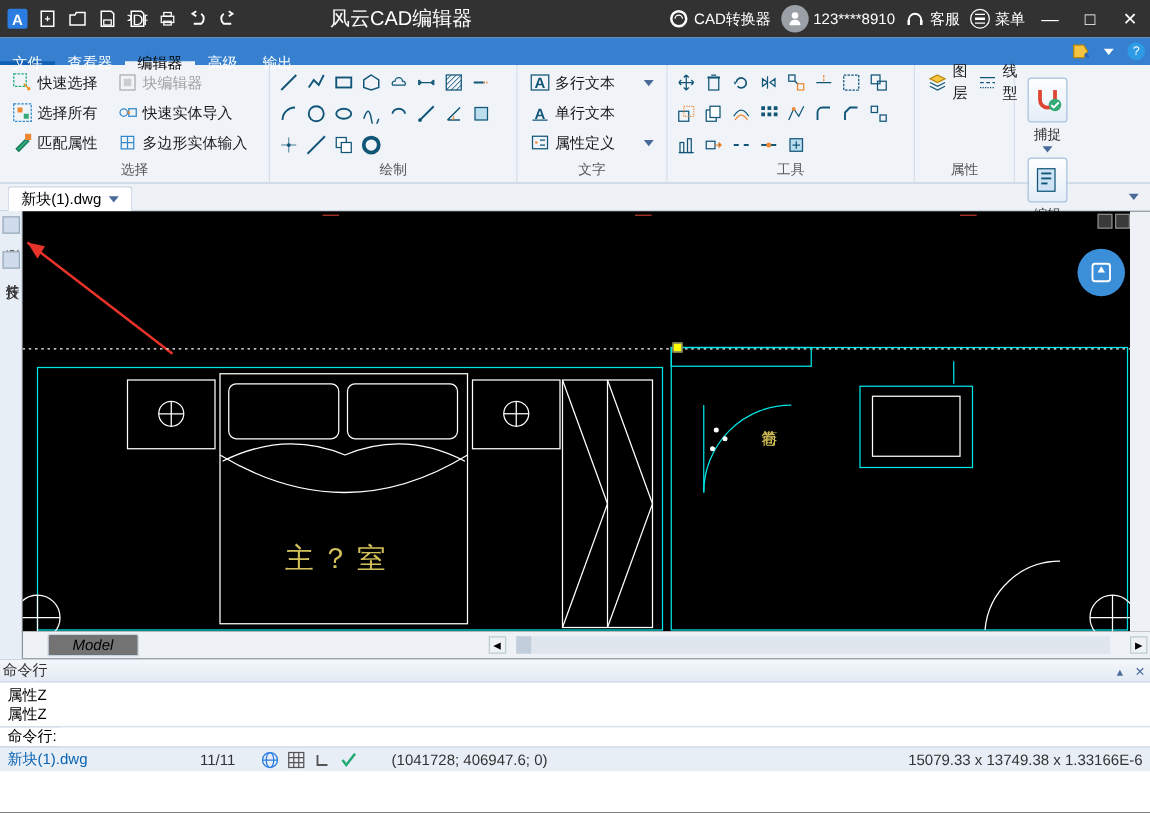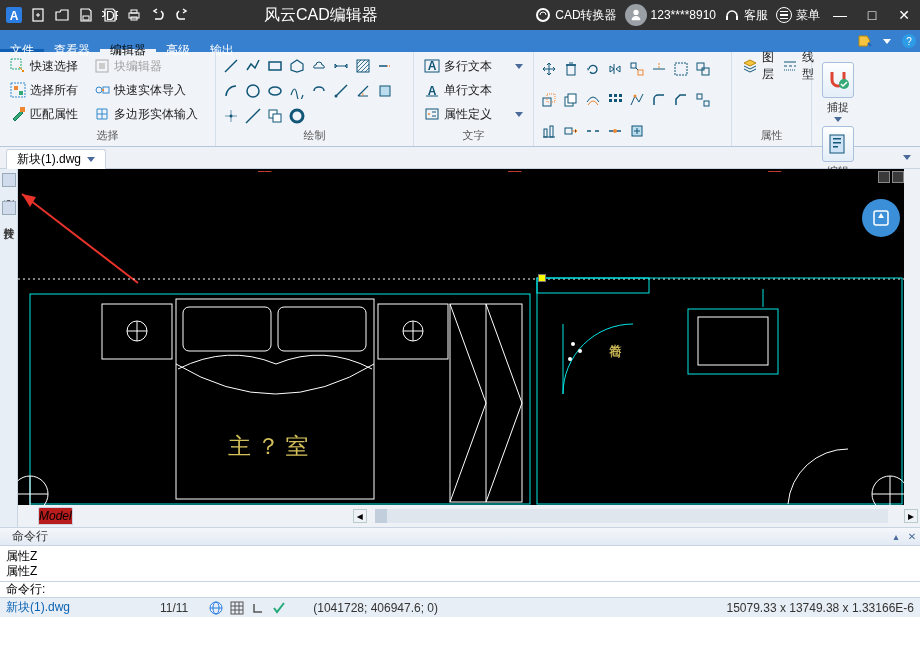--- a/index.html
+++ b/index.html
@@ -57,27 +57,27 @@
 .canvas-wrap .redline { position: absolute; left: 0; top: 0; }
 .compass-btn { position: absolute; right: 20px; top: 30px; width: 38px; height: 38px; border-radius: 50%; background: #3a8fd8; display: flex; align-items: center; justify-content: center; cursor: pointer; }
 .mini-icons { position: absolute; right: 2px; top: 2px; display: flex; gap: 2px; }
 .mini-icons .mi { width: 12px; height: 12px; background: #3a3a3a; border: 1px solid #888; cursor: pointer; }
 
 
 .drawing { position: absolute; left: 0; right: 0; top: 0; bottom: 0; }
 .ytxt { position: absolute; color: #d4c05a; font-family: SimSun, serif; }
 .vscroll { position: absolute; right: 0; top: 0; bottom: 22px; width: 16px; background: #eef2f7; }
 .hscroll-area { position: absolute; left: 0; right: 0; bottom: 0; height: 22px; background: #eef2f7; display: flex; align-items: center; }
-.hscroll-area .model-tab { height: 18px; padding: 0 0; border: 1px solid #c8d4e2; background: #b91c1c; margin-left: 20px; display: flex; align-items: center; cursor: pointer; border-radius: 2px 2px 0 0; font-style: italic; }
+.hscroll-area .model-tab { height: 18px; padding: 0 19px; border: 1px solid #c8d4e2; background: #737373; margin-left: 20px; display: flex; align-items: center; cursor: pointer; border-radius: 2px 2px 0 0; font-style: italic; }
 .hscroll-area .scrollbar { flex: 1; height: 14px; background: #e0e6ee; margin: 0 16px 0 8px; position: relative; }
 .hscroll-area .scrollbar .thumb { position: absolute; height: 100%; background: #c3cedd; }
 
 
 .cmd-panel { height: 70px; border-top: 1px solid #c8d4e2; display: flex; flex-direction: column; background: #fff; }
-.cmd-title { height: 18px; background: linear-gradient(#f4f7fb, #e3eaf3); border-bottom: 1px solid #c8d4e2; padding-left: 12px; display: flex; align-items: center; color: #333; }
+.cmd-title { height: 18px; background: linear-gradient(#f4f7fb, #e3eaf3); border-bottom: 1px solid #c8d4e2; padding-left: 2px; display: flex; align-items: flex-end; color: #333; }
 .cmd-title .spacer { flex: 1; }
 .cmd-title .cbtn { width: 16px; height: 14px; display: flex; align-items: center; justify-content: center; cursor: pointer; color: #4a6a9a; font-size: 10px; }
 .cmd-output { flex: 1; padding: 2px 6px; font-family: SimSun; overflow: hidden; }
 .cmd-output .line { height: 15px; }
 .cmd-input { height: 16px; border-top: 1px solid #c8d4e2; display: flex; align-items: center; }
 .cmd-input .prompt { padding: 0 4px 0 6px; }
 .cmd-input input { flex: 1; border: none; outline: none; height: 15px; font-size: 12px; }
 
 
 .statusbar { height: 20px; background: #e8eef5; border-top: 1px solid #c8d4e2; display: flex; align-items: center; padding: 0 6px; color: #333; }
@@ -561,20 +561,21 @@
             </svg>
           </div>
         <div class="ic">
             <svg width="16" height="16">
               <rect x="3" y="3" width="10" height="10" fill="#bde" stroke="#157"></rect>
               <path d="M8 5v6M5 8h6" stroke="#157"></path>
             </svg>
           </div>
       </div>
     </div>
+    <div class="panel-title">工具</div>
   </div>
 
   <div class="panel" style="width:80px">
     <div class="panel-body" style="flex-direction:row">
       <div class="small-btn">
           <span class="small-ic">
             <svg width="16" height="16">
               <path d="M8 2l6 3-6 3-6-3z" fill="#f5c542" stroke="#b8860b"></path>
               <path d="M2 8l6 3 6-3M2 11l6 3 6-3" fill="none" stroke="#157"></path>
             </svg>

